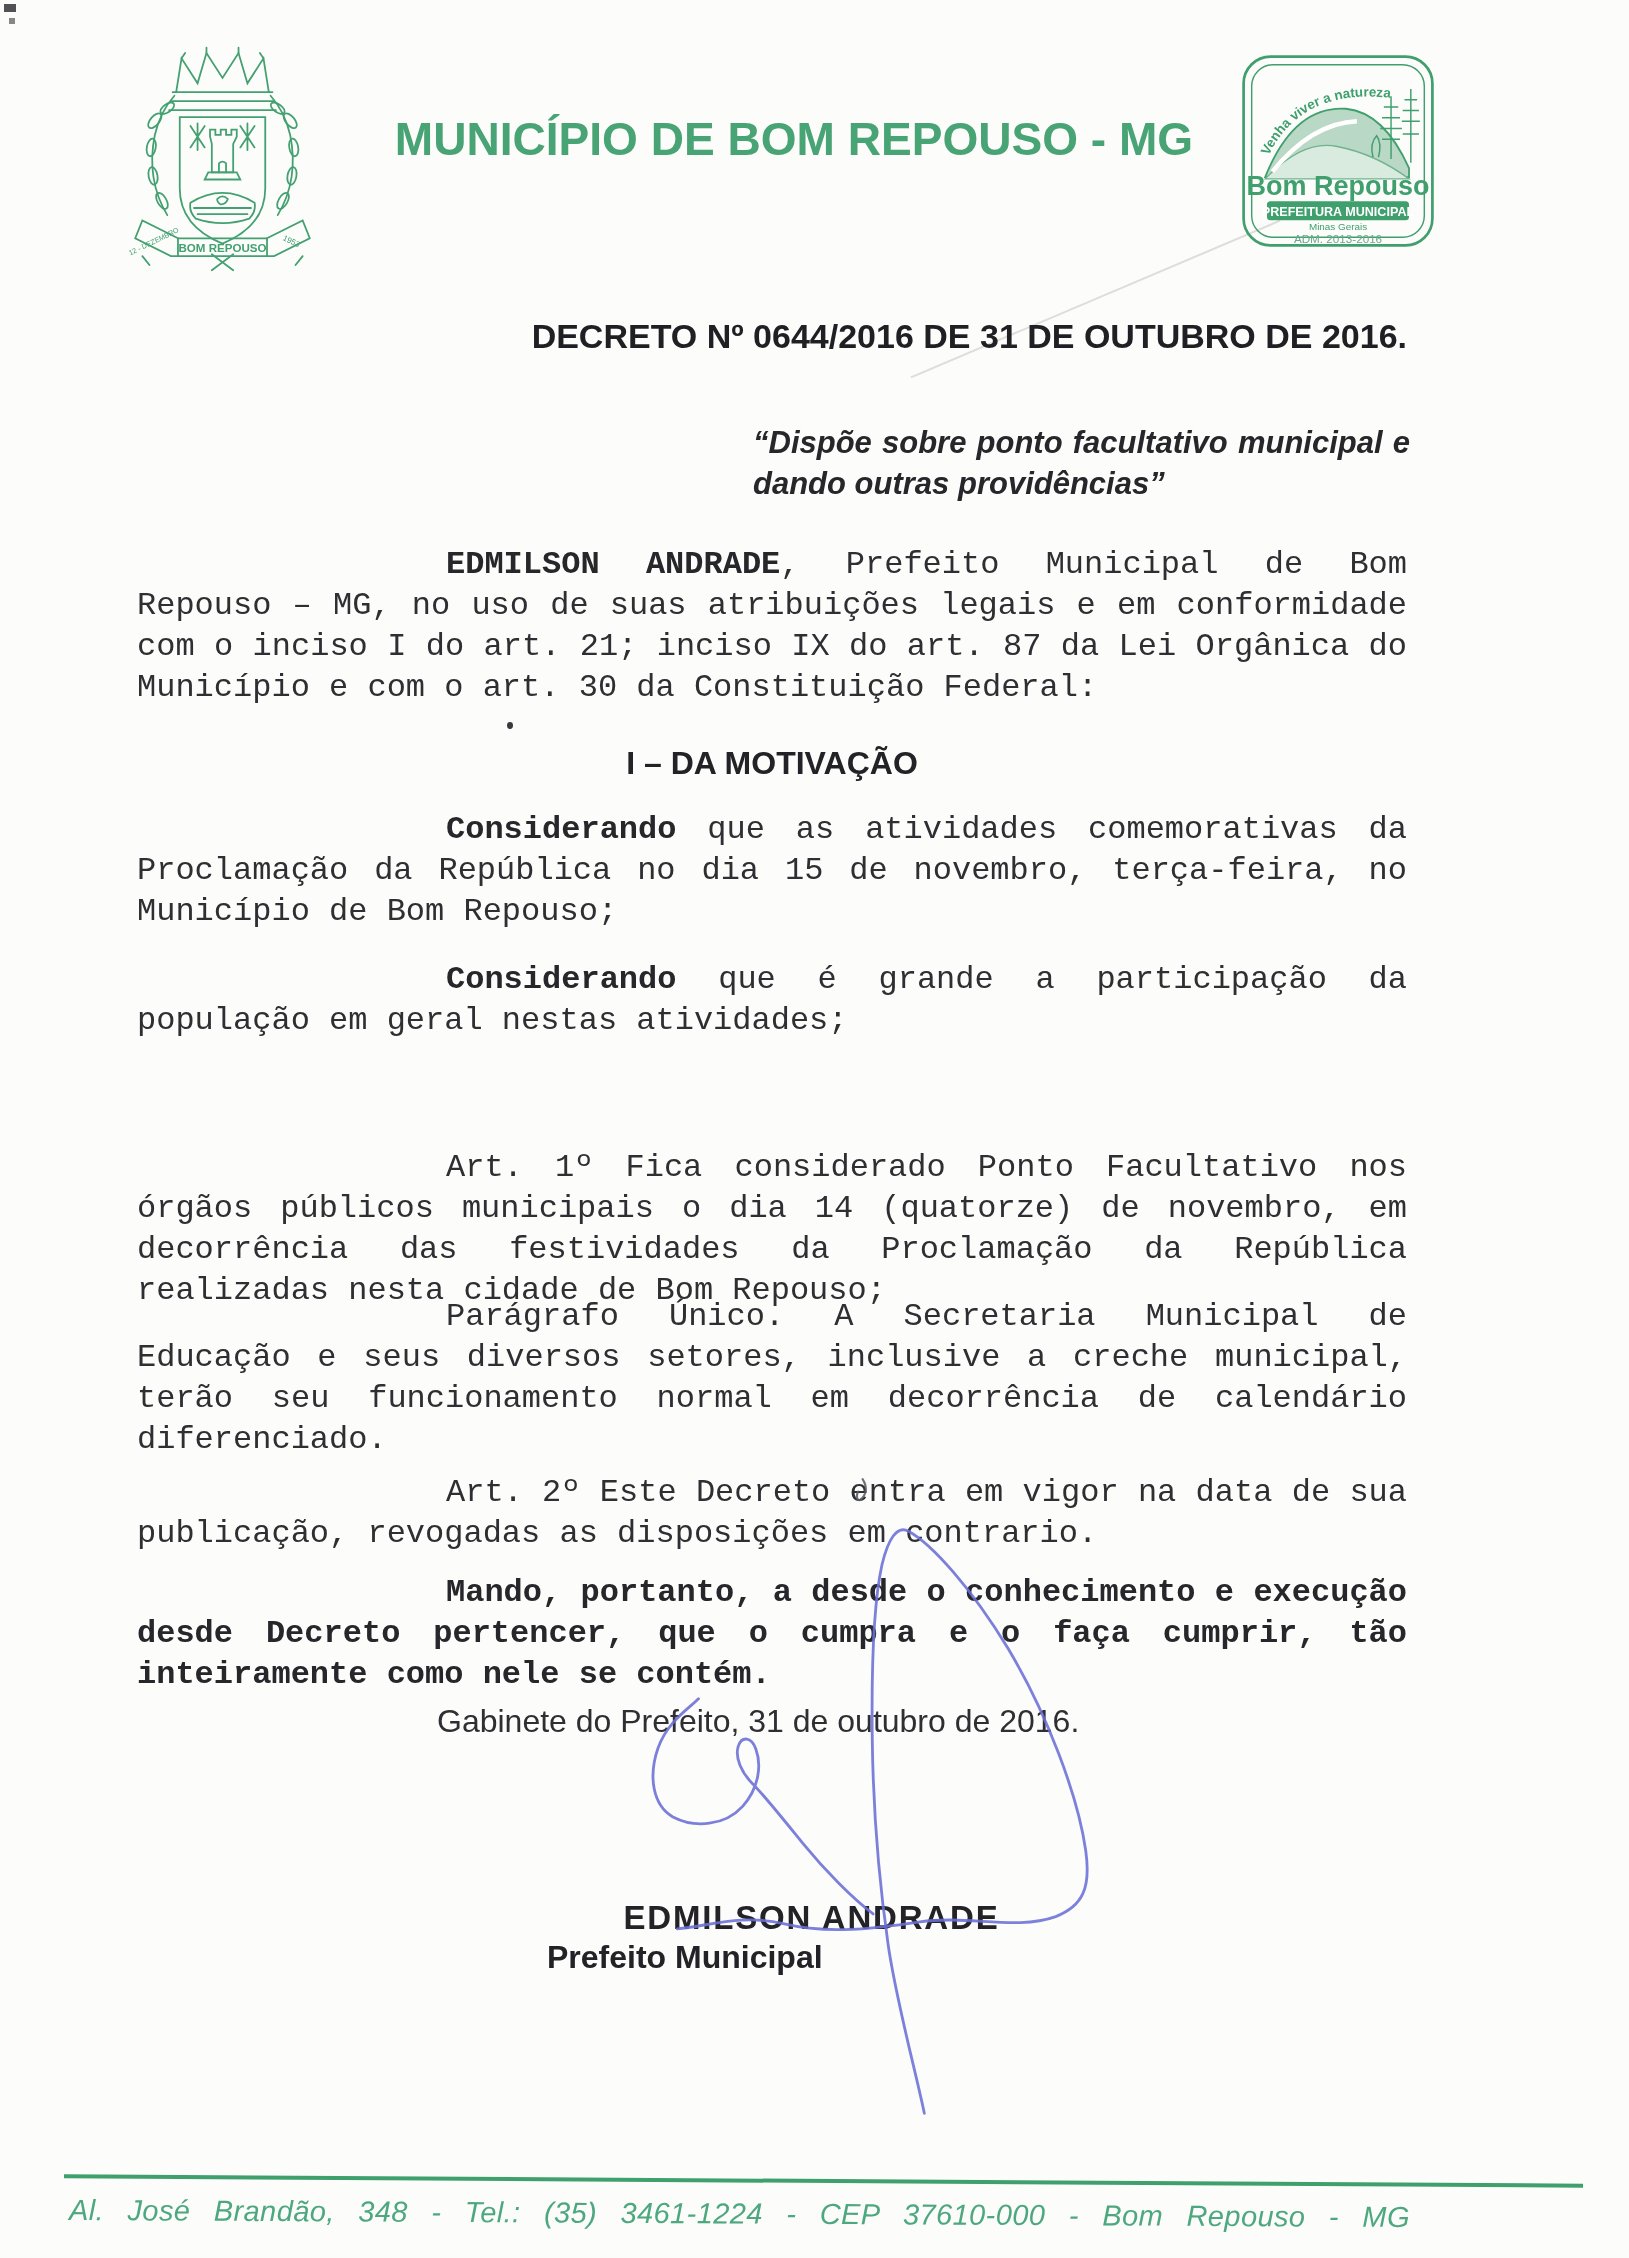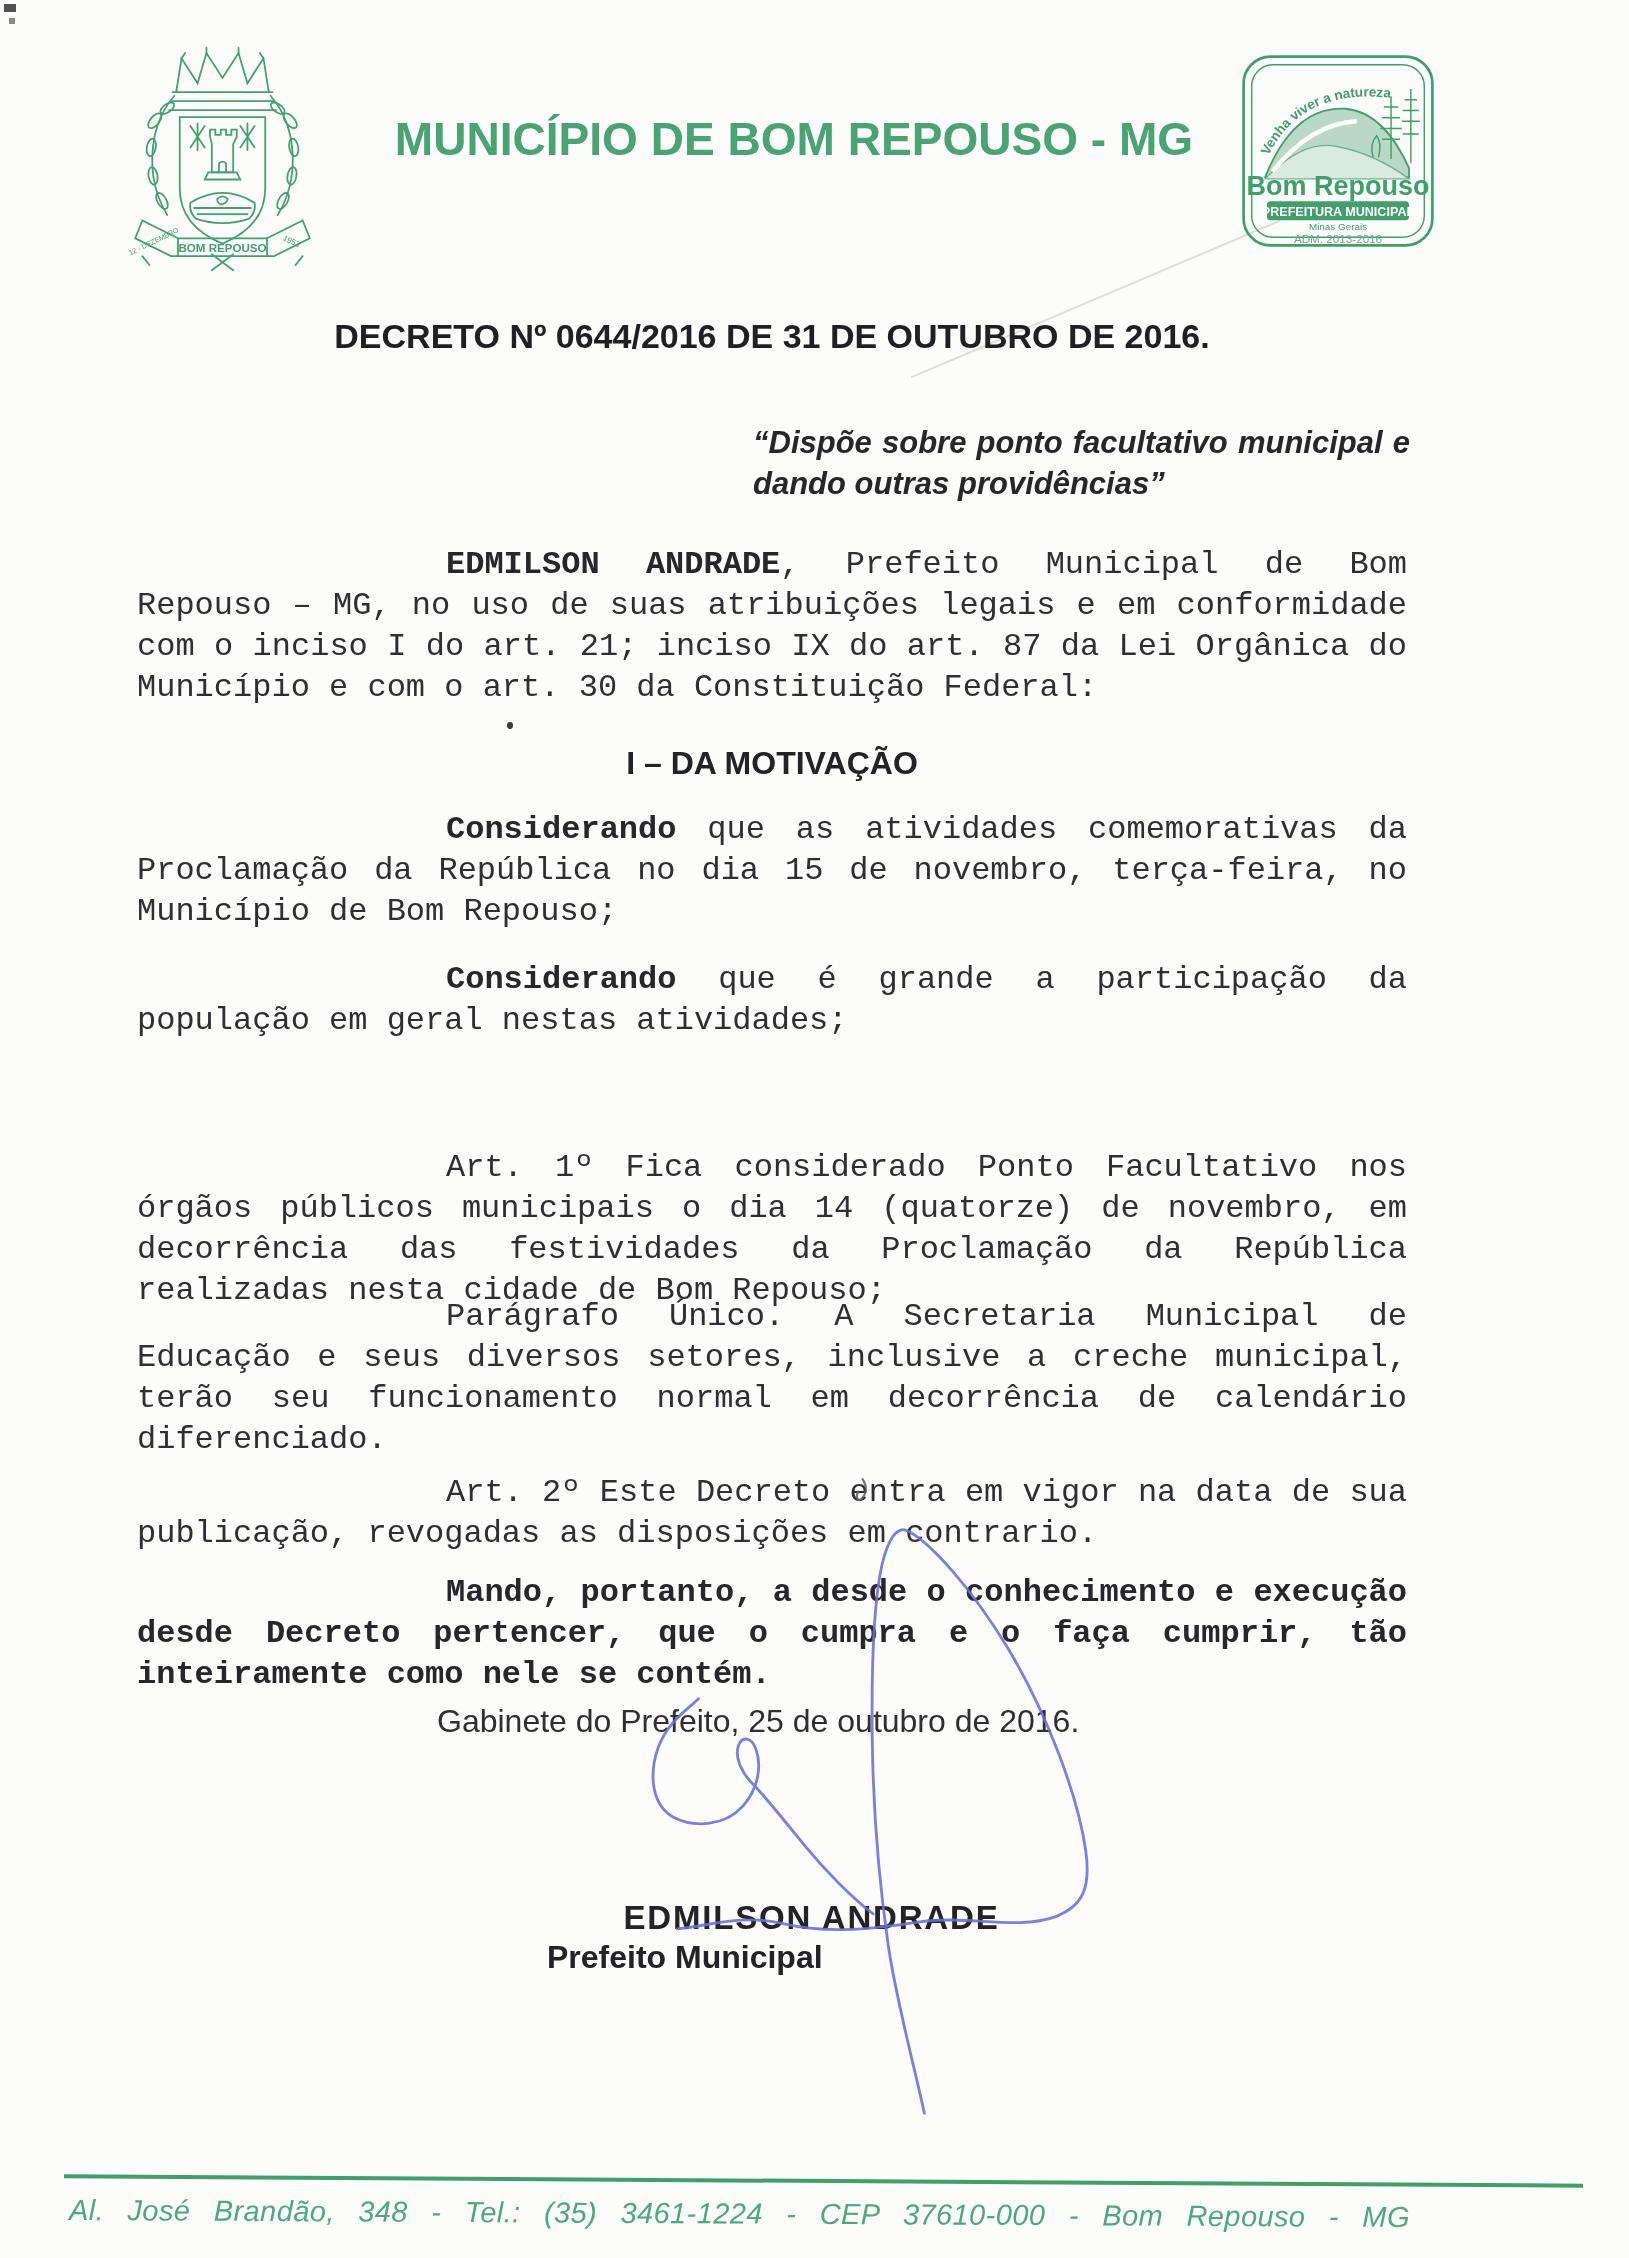--- a/index.html
+++ b/index.html
@@ -17,21 +17,21 @@
     position:absolute;left:335px;top:111px;width:918px;
     text-align:center;font-size:47px;font-weight:bold;letter-spacing:0px;
     transform:scaleX(.98);
   }
   .seal{position:absolute;left:1240px;top:53px;width:196px;height:196px;}
   
   .tblock{position:absolute;left:137px;width:1270px;font-size:32px;line-height:41px;text-align:justify;font-family:Liberation Mono, monospace;}
   .indent{text-indent:309px;}
   .decree-title{
     position:absolute;left:137px;top:317px;width:1270px;
-    text-align:center;font-size:34px;font-weight:bold;color:#1f1f24;
+    text-align:right;font-size:34px;font-weight:bold;color:#1f1f24;
   }
   .subject{
     position:absolute;left:753px;top:393px;width:657px;
     font-size:31px;line-height:41px;font-weight:bold;font-style:italic;
     text-align:justify;color:#26262b;margin-top:29px;
   }
   .heading{
     position:absolute;left:137px;width:1270px;text-align:center;
     font-size:32px;font-weight:bold;color:#222227;
   }
@@ -165,21 +165,21 @@
 
 
   <div class="tblock indent" style="top:1147px">Art. 1º Fica considerado Ponto Facultativo nos órgãos públicos municipais o dia 14 (quatorze) de novembro, em decorrência das festividades da Proclamação da República realizadas nesta cidade de Bom Repouso;</div>
 
   <div class="tblock indent" style="top:1296px">Parágrafo Único. A Secretaria Municipal de Educação e seus diversos setores, inclusive a creche municipal, terão seu funcionamento normal em decorrência de calendário diferenciado.</div>
 
   <div class="tblock indent" style="top:1472px">Art. 2º Este Decreto entra em vigor na data de sua publicação, revogadas as disposições em contrario.</div>
 
   <div class="tblock indent bold" style="top:1572px">Mando, portanto, a desde o conhecimento e execução desde Decreto pertencer, que o cumpra e o faça cumprir, tão inteiramente como nele se contém.</div>
 
-  <div class="dateline">Gabinete do Prefeito, 25 de outubro de 2016.</div>
+  <div class="dateline">Gabinete do Prefeito, 31 de outubro de 2016.</div>
 
   <div class="sig-name">EDMILSON ANDRADE</div>
   <div class="sig-role">Prefeito Municipal</div>
 
   <svg class="sig-overlay" viewBox="0 0 1847 2560">
     <g fill="none" stroke="#6b70d6" stroke-width="3.2" stroke-linecap="round" opacity="0.88">
       <path d="M1048,2396 C1040,2356 1016,2268 1007,2205 C997,2135 990,2052 989,1972
                C988,1895 991,1815 1000,1774 C1007,1745 1017,1729 1030,1736
                C1056,1750 1101,1800 1143,1869 C1187,1943 1222,2035 1231,2098
                C1237,2140 1228,2161 1197,2173 C1152,2189 1098,2171 1043,2179

